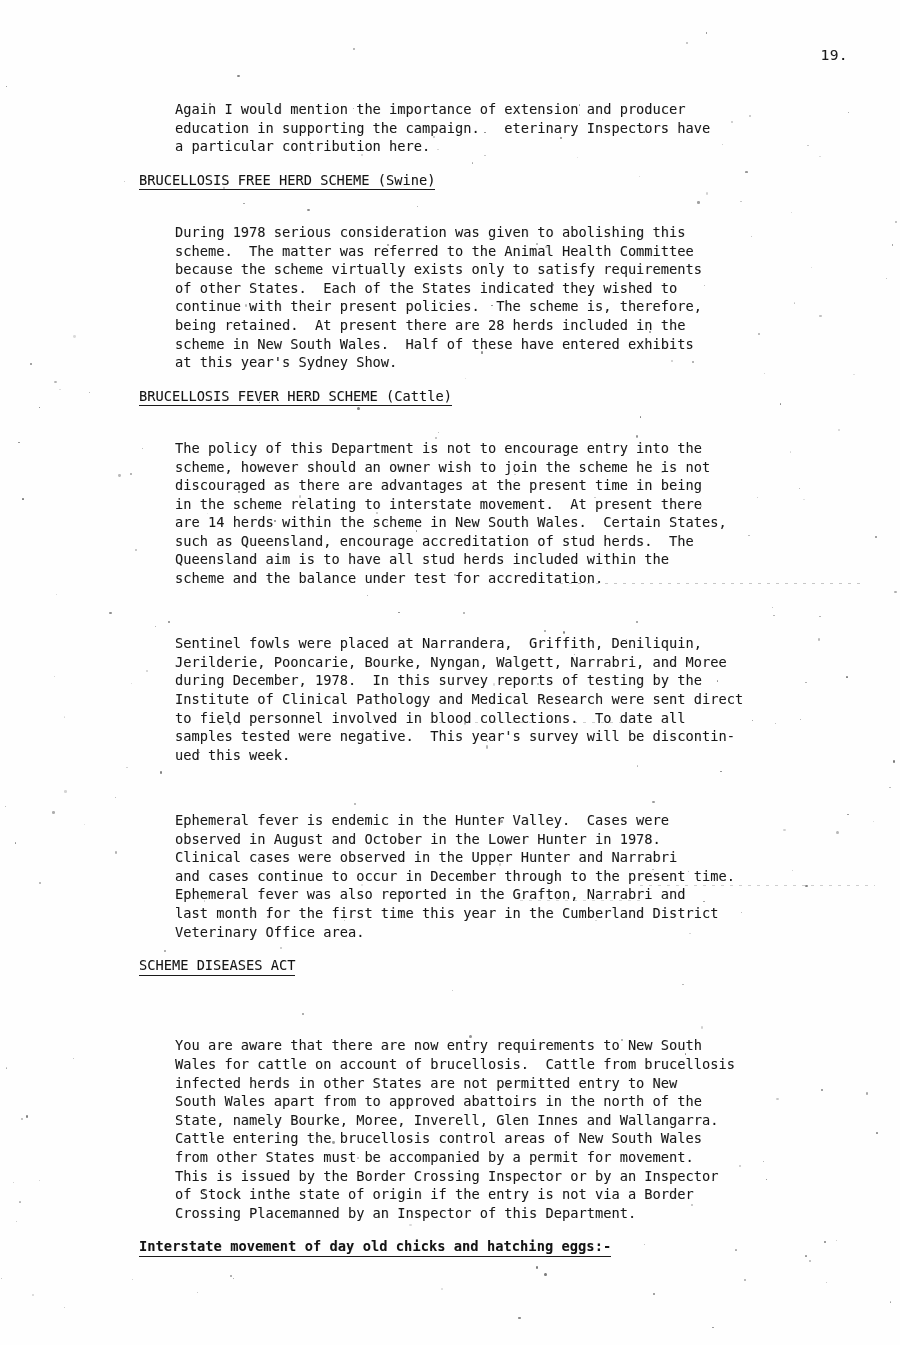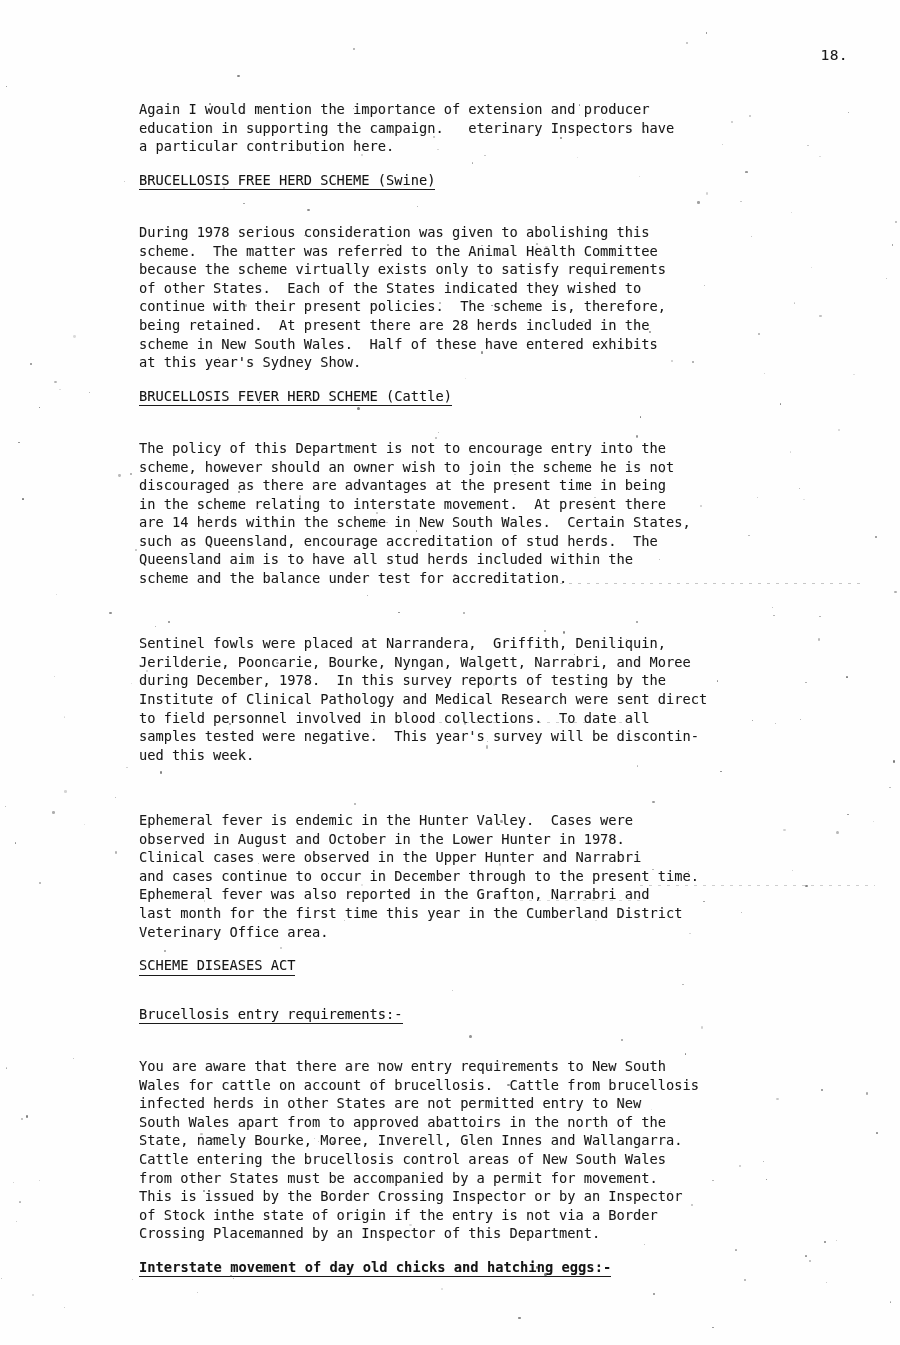--- a/index.html
+++ b/index.html
@@ -59,20 +59,21 @@
     line-height: 18.6px;
     color: #181818;
     white-space: pre;
     letter-spacing: 0.05px;
     margin: 0;
   }
 
   .para .ln {
     display: block;
     white-space: pre;
+    margin-left: 36px;
   }
 
   
   .gap-para    { height: 18.6px; }
   .gap-head    { height: 14px; }
 
   
   .heading {
     font-size: 13.6px;
     line-height: 18.6px;
@@ -93,21 +94,21 @@
   
   .para, .heading, .page-number {
     text-shadow: 0.35px 0.25px 0 rgba(60,60,60,0.28);
   }
 </style>
 </head>
 <body>
 
 <div id="page">
 
-  <div class="page-number">18.</div>
+  <div class="page-number">19.</div>
 
   <div id="body-col">
       <div class="para"><span class="ln">Again I would mention the importance of extension and producer</span><span class="ln">education in supporting the campaign.   eterinary Inspectors have</span><span class="ln">a particular contribution here.</span></div>
       <div class="gap-head"></div>
       <div class="heading-wrap"><div class="heading">BRUCELLOSIS FREE HERD SCHEME (Swine)</div></div>
       <div class="gap-head"></div>
       <div class="gap-para"></div>
       <div class="para"><span class="ln">During 1978 serious consideration was given to abolishing this</span><span class="ln">scheme.  The matter was referred to the Animal Health Committee</span><span class="ln">because the scheme virtually exists only to satisfy requirements</span><span class="ln">of other States.  Each of the States indicated they wished to</span><span class="ln">continue with their present policies.  The scheme is, therefore,</span><span class="ln">being retained.  At present there are 28 herds included in the</span><span class="ln">scheme in New South Wales.  Half of these have entered exhibits</span><span class="ln">at this year's Sydney Show.</span></div>
       <div class="gap-head"></div>
       <div class="heading-wrap"><div class="heading">BRUCELLOSIS FEVER HERD SCHEME (Cattle)</div></div>
@@ -119,21 +120,20 @@
       <div class="gap-para"></div>
       <div class="para"><span class="ln">Sentinel fowls were placed at Narrandera,  Griffith, Deniliquin,</span><span class="ln">Jerilderie, Pooncarie, Bourke, Nyngan, Walgett, Narrabri, and Moree</span><span class="ln">during December, 1978.  In this survey reports of testing by the</span><span class="ln">Institute of Clinical Pathology and Medical Research were sent direct</span><span class="ln">to field personnel involved in blood collections.  To date all</span><span class="ln">samples tested were negative.  This year's survey will be discontin-</span><span class="ln">ued this week.</span></div>
       <div class="gap-head"></div>
       <div class="gap-head"></div>
       <div class="gap-para"></div>
       <div class="para"><span class="ln">Ephemeral fever is endemic in the Hunter Valley.  Cases were</span><span class="ln">observed in August and October in the Lower Hunter in 1978.</span><span class="ln">Clinical cases were observed in the Upper Hunter and Narrabri</span><span class="ln">and cases continue to occur in December through to the present time.</span><span class="ln">Ephemeral fever was also reported in the Grafton, Narrabri and</span><span class="ln">last month for the first time this year in the Cumberland District</span><span class="ln">Veterinary Office area.</span></div>
       <div class="gap-head"></div>
       <div class="heading-wrap"><div class="heading">SCHEME DISEASES ACT</div></div>
       <div class="gap-head"></div>
       <div class="gap-head"></div>
-      <div class="heading-wrap"><div class="heading">Brucellosis entry requirements:-</div></div>
       <div class="gap-head"></div>
       <div class="gap-para"></div>
       <div class="para"><span class="ln">You are aware that there are now entry requirements to New South</span><span class="ln">Wales for cattle on account of brucellosis.  Cattle from brucellosis</span><span class="ln">infected herds in other States are not permitted entry to New</span><span class="ln">South Wales apart from to approved abattoirs in the north of the</span><span class="ln">State, namely Bourke, Moree, Inverell, Glen Innes and Wallangarra.</span><span class="ln">Cattle entering the brucellosis control areas of New South Wales</span><span class="ln">from other States must be accompanied by a permit for movement.</span><span class="ln">This is issued by the Border Crossing Inspector or by an Inspector</span><span class="ln">of Stock inthe state of origin if the entry is not via a Border</span><span class="ln">Crossing Placemanned by an Inspector of this Department.</span></div>
       <div class="gap-head"></div>
       <div class="heading-wrap"><div class="heading bold">Interstate movement of day old chicks and hatching eggs:-</div></div>
       <div class="gap-head"></div>
       <div class="gap-para"></div>
     </div>
 
   <div id="speckles">

